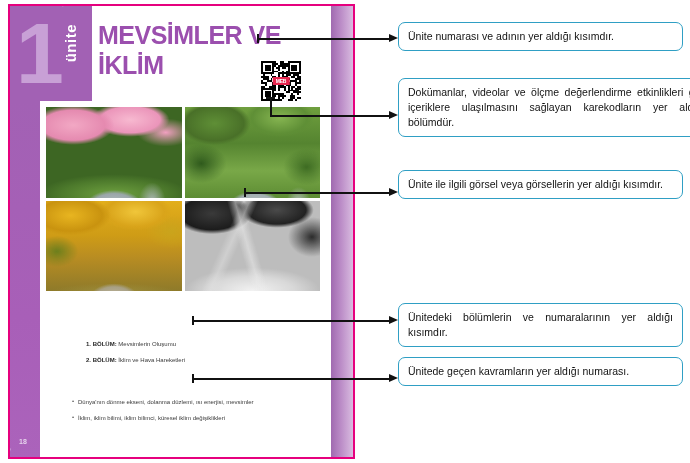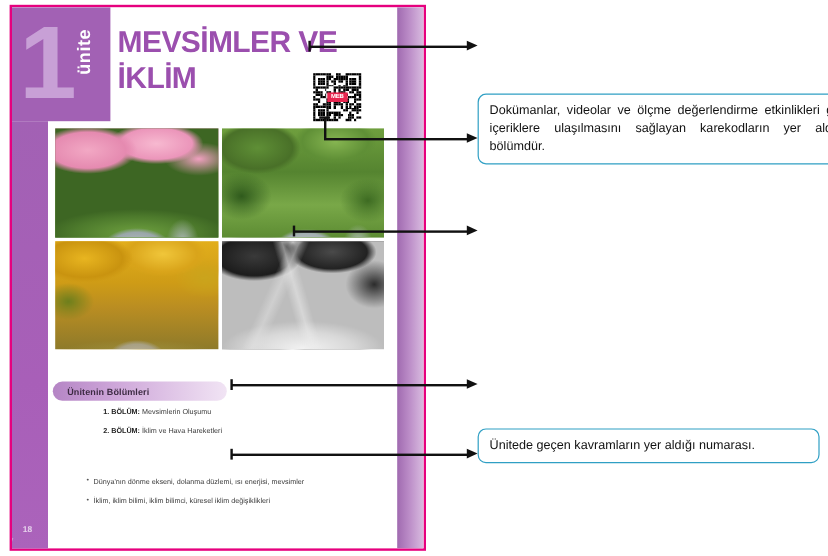--- a/index.html
+++ b/index.html
@@ -809,21 +809,20 @@
       <div class="qr-logo">MEB</div>
     </div>
 
     <div class="collage">
       <div class="photo ph-spring"></div>
       <div class="photo ph-summer"></div>
       <div class="photo ph-autumn"></div>
       <div class="photo ph-winter"></div>
     </div>
 
-    <div class="pill" id="pill-bolumler">Ünitenin Bölümleri</div>
     <div class="sec-list" id="list-bolumler">
         <span class="row"><b>1. BÖLÜM:</b><span> Mevsimlerin Oluşumu</span></span>
         <span class="gap"></span>
         <span class="row"><b>2. BÖLÜM:</b><span> İklim ve Hava Hareketleri</span></span>
       </div>
 
     <div class="sec-list" id="list-kavramlar">
         <span class="bullet-row">Dünya'nın dönme ekseni, dolanma düzlemi, ısı enerjisi, mevsimler</span>
         <span class="gap"></span>
         <span class="bullet-row">İklim, iklim bilimi, iklim bilimci, küresel iklim değişiklikleri</span>
@@ -851,16 +850,19 @@
   <div class="leader" style="left:193px; top:320px; width:197px;">
     <span class="cap"></span>
     <span class="arrow"></span>
   </div>
 
   <div class="leader" style="left:193px; top:378px; width:197px;">
     <span class="cap"></span>
     <span class="arrow"></span>
   </div>
 
+  <div class="callout" id="callout-1">Ünite numarası ve adının yer aldığı kısımdır.</div>
   <div class="callout" id="callout-2">Dokümanlar, videolar ve ölçme değerlendirme etkinlikleri gibi içeriklere ulaşılmasını sağlayan karekodların yer aldığı bölümdür.</div>
+  <div class="callout" id="callout-3">Ünite ile ilgili görsel veya görsellerin yer aldığı kısımdır.</div>
+  <div class="callout" id="callout-4">Ünitedeki bölümlerin ve numaralarının yer aldığı kısımdır.</div>
   <div class="callout" id="callout-5">Ünitede geçen kavramların yer aldığı numarası.</div>
 
 </div>
 
 </body></html>

